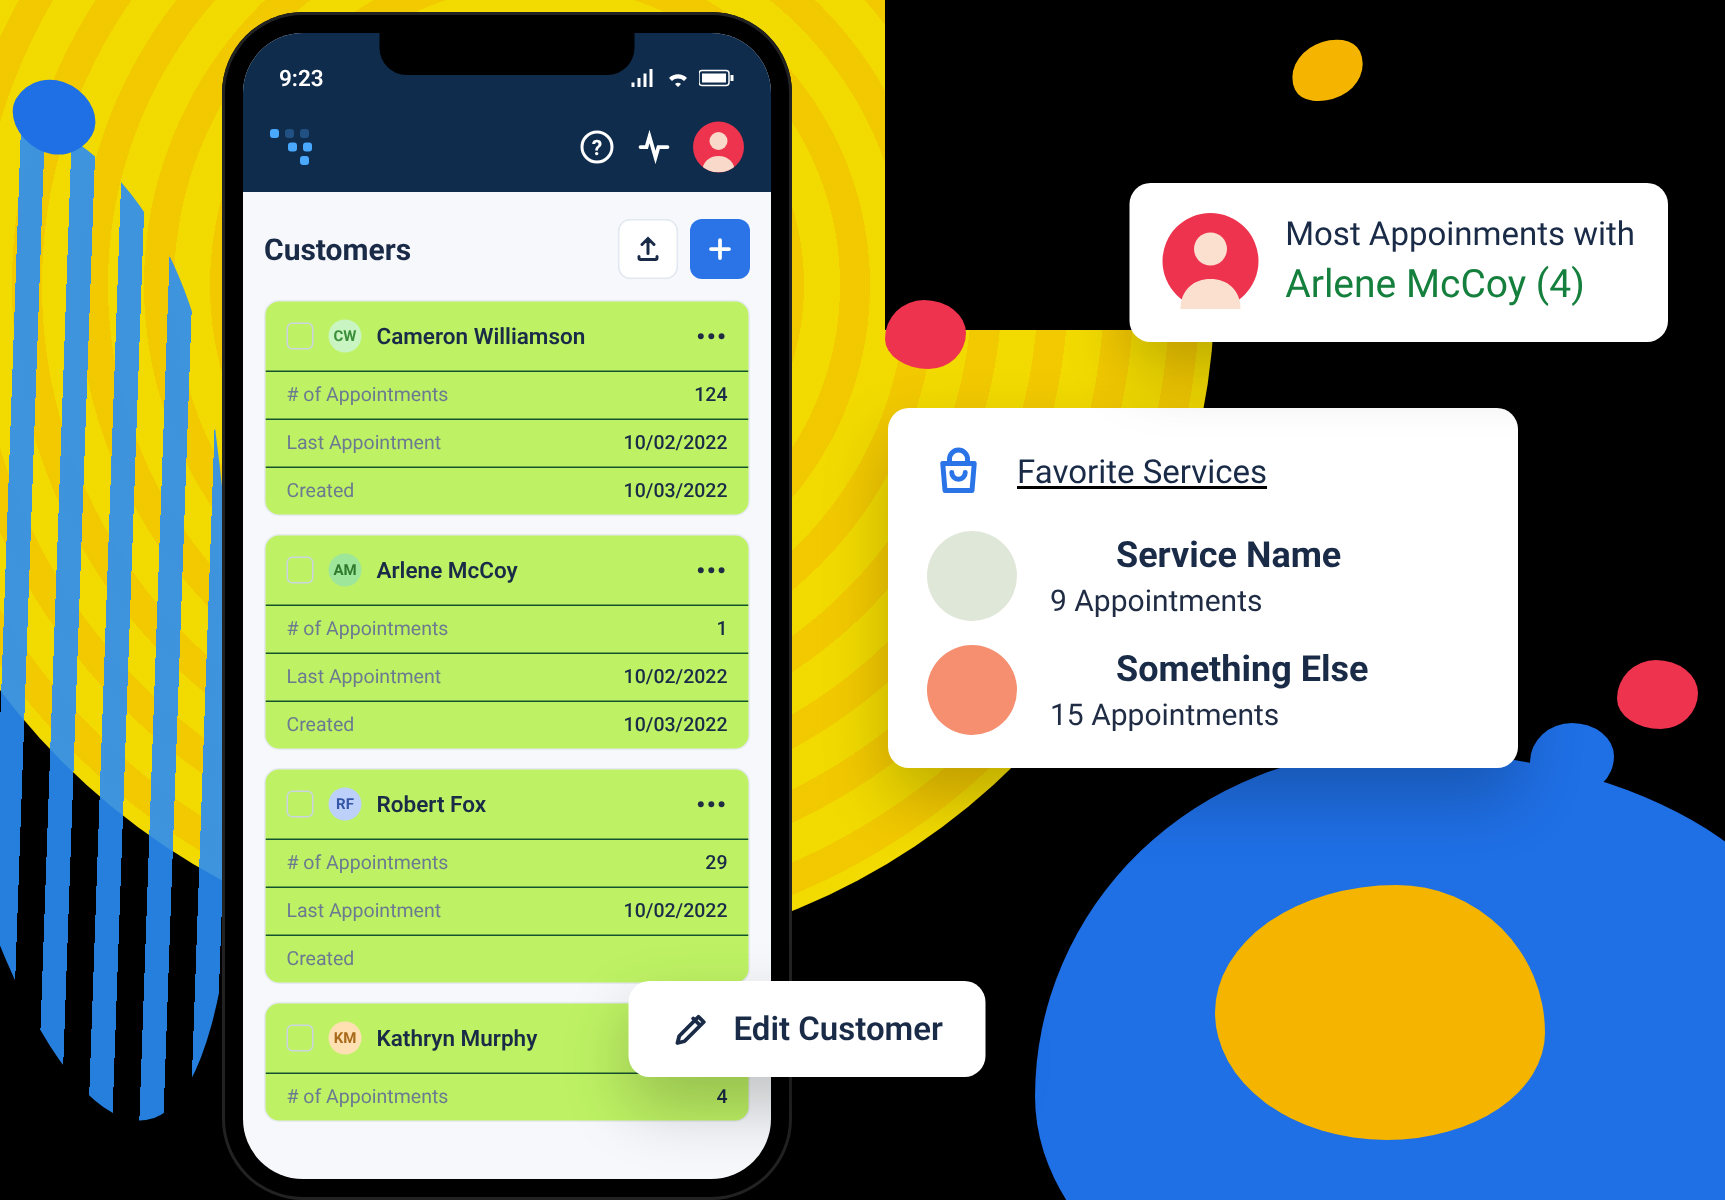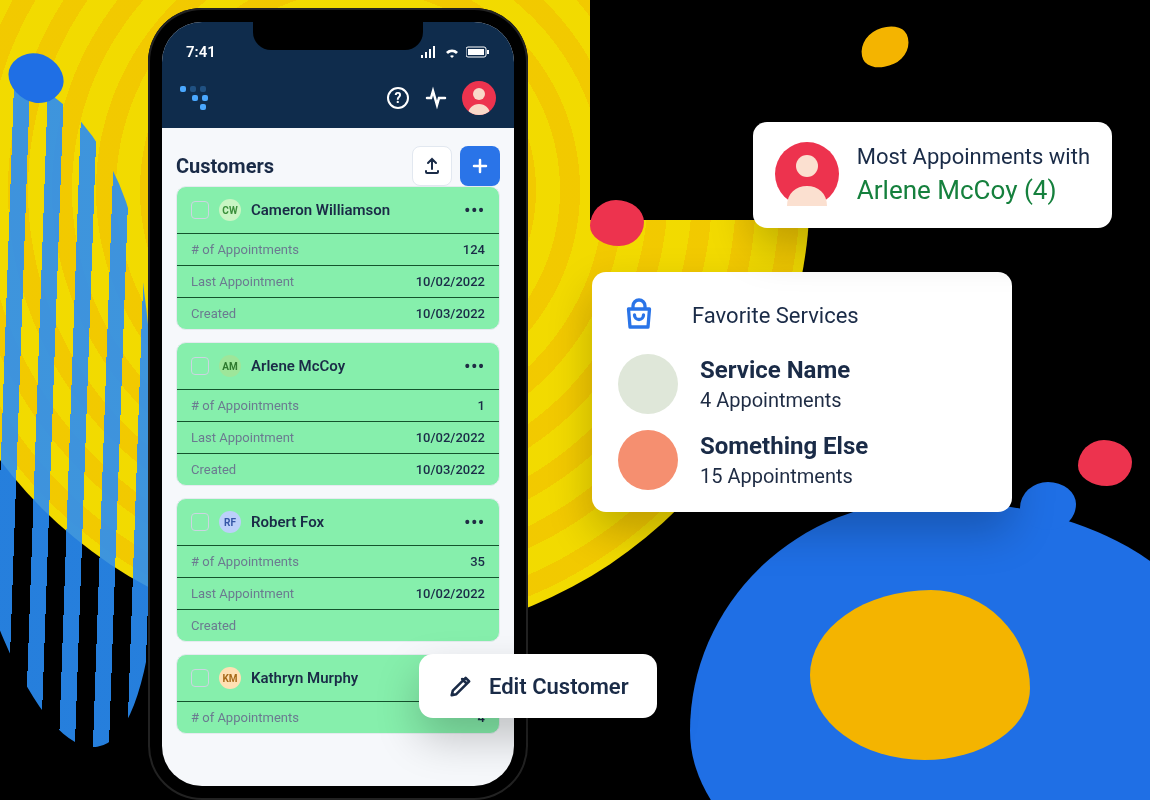--- a/index.html
+++ b/index.html
@@ -118,20 +118,21 @@
   width: 34px; height: 34px;
   border-radius: 50%;
   background: #ed334e;
   display:flex; align-items:center; justify-content:center;
   overflow:hidden;
 }
 
 .content { padding: 18px 14px; }
 .title-row {
   display:flex; align-items:center; justify-content:space-between;
+  margin-bottom: 14px;
 }
 .page-title { font-size: 20px; font-weight:700; color:#1a2b47; }
 .title-actions { display:flex; gap:8px; }
 .btn-icon {
   width:40px; height:40px; border-radius:8px;
   display:flex; align-items:center; justify-content:center;
   border:1px solid #e2e8f0; background:#fff;
 }
 .btn-primary { background:#2a74e8; border:none; color:#fff; }
 
@@ -139,21 +140,21 @@
   display:flex; align-items:center; gap:8px;
   background:#eef1f6; border-radius:8px;
   padding:10px 12px; margin-bottom:14px;
 }
 .search input {
   border:none; background:transparent; outline:none;
   font-size:14px; color:#6b7a90; width:100%;
 }
 
 .card {
-  background:#86efac; border:1px solid #e6eaf0; border-radius:10px;
+  background:#bef264; border:1px solid #e6eaf0; border-radius:10px;
   margin-bottom:12px; overflow:hidden;
 }
 .card-head {
   display:flex; align-items:center; justify-content:space-between;
   padding:12px 14px;
 }
 .card-name { display:flex; align-items:center; gap:10px; }
 .chk {
   width:18px; height:18px; border:1.5px solid #cbd5e1; border-radius:4px;
 }
@@ -197,32 +198,32 @@
   background:#ed334e;
 }
 .most-label { font-size:22px; color:#1a2b47; margin-bottom:6px; }
 .most-name { font-size:26px; font-weight:400; color:#15803d; }
 
 .panel-fav {
   left: 592px; top: 272px;
   width: 420px;
   padding: 22px 26px;
 }
-.fav-head { display:flex; align-items:center; gap:32px; margin-bottom:18px; }
+.fav-head { display:flex; align-items:center; gap:18px; margin-bottom:18px;text-decoration:underline; }
 .fav-head-icon {
   width:42px; height:42px;
   display:flex; align-items:center; justify-content:center;
 }
 .fav-title { font-size:22px; color:#1a2b47; }
 .fav-item { display:flex; align-items:center; gap:22px; margin-top:16px; }
 .fav-thumb {
   width:60px; height:60px; border-radius:50%;
   background:#eee;
 }
-.fav-name { font-size:24px; font-weight:700; color:#1a2b47; }
+.fav-name { font-size:24px; font-weight:700; color:#1a2b47;margin-left:44px; }
 .fav-sub { font-size:20px; color:#1f2c44; margin-top:4px; }
 </style>
 </head>
 <body>
 
 <div class="bg">
   <div class="bg-rings"></div>
   <div class="bg-blue-wave"></div>
   <div class="bg-black"></div>
   <div class="bg-blue-blob"></div>
@@ -232,21 +233,21 @@
   <div class="dot red" style="top:440px; right:18px;"></div>
   <div class="dot blue" style="bottom:270px; right:74px;"></div>
   <div class="dot blue" style="top:54px; left:8px; transform:rotate(30deg);"></div>
 </div>
 
 <div class="phone">
   <div class="phone-screen">
     <div class="notch"></div>
 
     <div class="status-bar">
-      <span>7:41</span>
+      <span>9:23</span>
       <div class="status-icons">
         <svg width="18" height="12" viewBox="0 0 18 12">
             <path fill="#fff" d="M1 9h2v3H1zM5 6h2v6H5zM9 3h2v9H9zM13 0h2v12h-2z"></path>
           </svg>
         <svg width="16" height="12" viewBox="0 0 16 12">
             <path fill="#fff" d="M8 12l2-2c-1.1-1.1-2.9-1.1-4 0l2 2zM2 6l2 2c2.2-2.2 5.8-2.2 8 0l2-2C10.7 2.7 5.3 2.7 2 6z"></path>
           </svg>
         <svg width="24" height="12" viewBox="0 0 24 12">
             <rect x="0" y="1" width="20" height="10" rx="2" fill="none" stroke="#fff"></rect>
             <rect x="2" y="3" width="16" height="6" fill="#fff"></rect>
@@ -352,21 +353,21 @@
             <div class="card-head">
     <div class="card-name">
       <div class="chk"></div>
       <div class="ava-sm" style="background:#bcd0fa;color:#3556a6">RF</div>
       <div class="name">Robert Fox</div>
     </div>
     <div class="more">•••</div>
             </div>
             <div class="row">
       <span class="row-label"># of Appointments</span>
-      <span class="row-val">35</span>
+      <span class="row-val">29</span>
             </div>
             <div class="row">
       <span class="row-label">Last Appointment</span>
       <span class="row-val">10/02/2022</span>
             </div>
             <div class="row">
       <span class="row-label">Created</span>
       <span class="row-val"></span>
             </div>
           </div>
@@ -416,21 +417,21 @@
           <path fill="none" stroke="#2a74e8" stroke-width="2.2" stroke-linecap="round" stroke-linejoin="round" d="M5 8h14l-1 12H6L5 8zM8 8V6a4 4 0 018 0v2M9 12a3 3 0 006 0"></path>
         </svg>
     </div>
     <div class="fav-title">Favorite Services</div>
   </div>
   <div id="fav-list">
       <div class="fav-item">
     <div class="fav-thumb" style="background:#dfe7d9"></div>
     <div>
       <div class="fav-name">Service Name</div>
-      <div class="fav-sub">4 Appointments</div>
+      <div class="fav-sub">9 Appointments</div>
     </div>
       </div>
       <div class="fav-item">
     <div class="fav-thumb" style="background:#f58f70"></div>
     <div>
       <div class="fav-name">Something Else</div>
       <div class="fav-sub">15 Appointments</div>
     </div>
       </div>
     </div>

